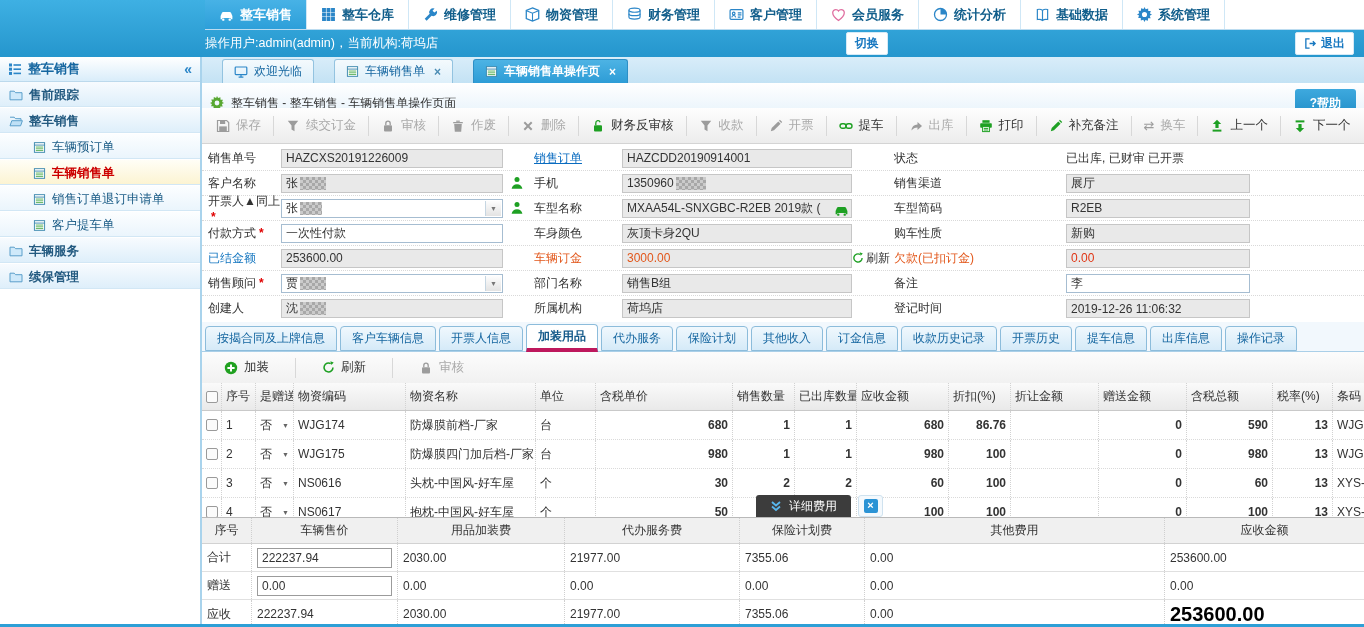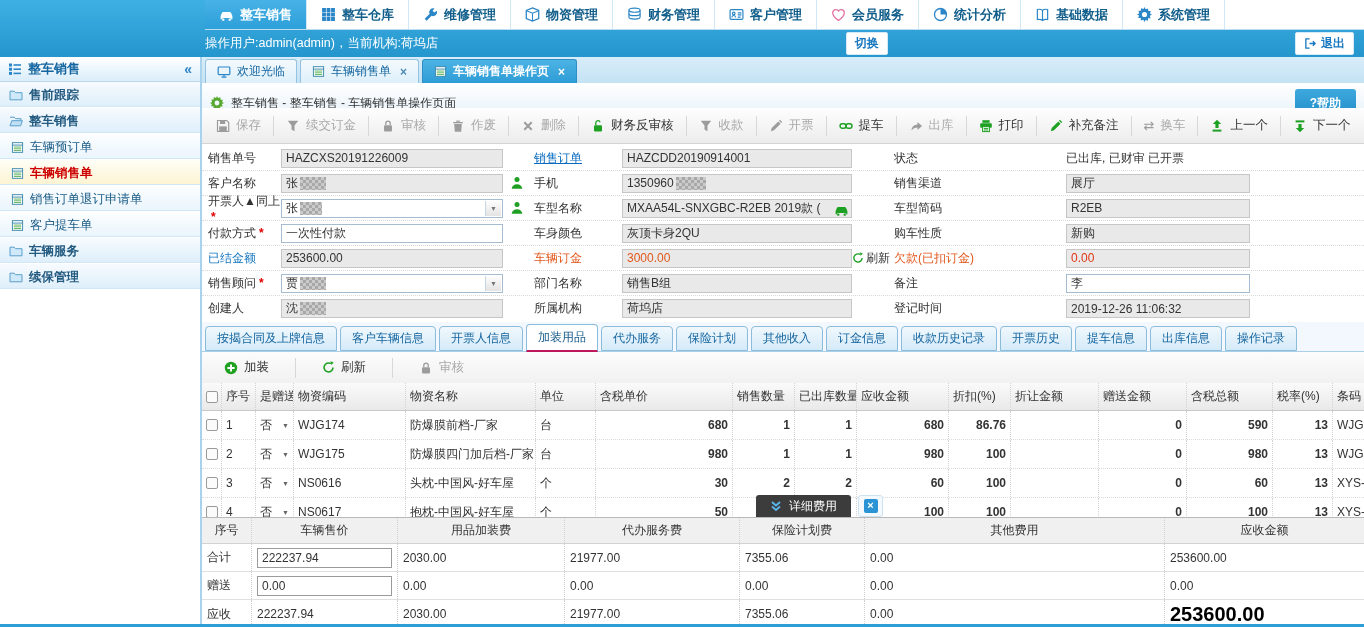--- a/index.html
+++ b/index.html
@@ -19,26 +19,26 @@
 .nav-item.active .ni{color:#fff;}
 .ubar{position:absolute;top:30px;left:205px;right:0;height:27px;display:flex;align-items:center;justify-content:space-between;gap:8px;color:#fff;padding-right:10px;font-size:12.5px;}
 .btn-white{background:#fff;color:#1677c0;border:1px solid #d5eaf7;border-radius:2px;padding:2px 8px;font-size:12px;display:flex;align-items:center;gap:4px;cursor:pointer;font-weight:bold;}
 
 .sidebar{position:absolute;top:57px;left:0;width:200px;bottom:3px;background:#fff;}
 .splitter{position:absolute;top:57px;left:200px;width:2px;bottom:3px;background:#a9d3ec;}
 .sb-hd{height:25px;background:linear-gradient(#ffffff,#d9edfa);border-bottom:1px solid #bcd9ec;display:flex;align-items:center;gap:6px;padding:0 8px;color:#1566a0;font-weight:bold;font-size:13px;}
 .sb-hd .sp{flex:1;}
 .sb-hd .col{color:#2b86c8;font-size:14px;cursor:pointer;}
 .sb-it{height:26px;display:flex;align-items:center;gap:6px;padding:0 9px;background:linear-gradient(#f7fbfe,#dceefa);box-shadow:inset 0 -1px 0 #ffffff,inset 0 -2px 0 #d2e7f5;color:#235a80;font-weight:bold;cursor:pointer;font-size:12.5px;white-space:nowrap;}
-.sb-it.sub{padding-left:11px;background:linear-gradient(#fcfeff,#e9f4fc);font-weight:normal;color:#1b5c86;}
+.sb-it.sub{padding-left:33px;background:linear-gradient(#fcfeff,#e9f4fc);font-weight:normal;color:#1b5c86;}
 .sb-it.sel{background:linear-gradient(#fffef6,#fcf3cf);color:#cc0000;font-weight:bold;}
 
 .main{position:absolute;top:57px;left:202px;right:0;bottom:3px;background:#fff;}
 .dtabs{position:absolute;top:0;left:0;right:0;height:26px;background:linear-gradient(#d9edf9,#c3e2f4);display:flex;align-items:flex-end;padding-left:3px;gap:3px;}
-.dtab{height:24px;display:flex;align-items:center;gap:6px;padding:0 11px;background:linear-gradient(#f4fafd,#ddeffa);border:1px solid #93c3e0;border-bottom:none;border-radius:3px 3px 0 0;color:#1566a0;cursor:pointer;white-space:nowrap;}
+.dtab{height:24px;display:flex;align-items:center;gap:6px;padding:0 11px;background:linear-gradient(#f4fafd,#ddeffa);border:1px solid #93c3e0;border-bottom:none;border-radius:3px 3px 0 0;color:#1566a0;cursor:pointer;white-space:nowrap;margin-left:17px;}
 .dtab.active{background:linear-gradient(#4db3e4,#2d9cd6);color:#fff;font-weight:bold;border-color:#2d8fc6;}
 .dtab .x{margin-left:3px;color:#4b8cb4;font-weight:bold;cursor:pointer;}
 .dtab.active .x{color:#fff;}
 .bc{position:absolute;top:26px;left:0;right:0;height:41px;background:linear-gradient(#ffffff,#e2f0fa);border-bottom:1px solid #cbe0ef;display:flex;align-items:center;gap:7px;padding:0 8px;}
 .help{margin-left:auto;background:linear-gradient(#3ea9de,#1f8cc6);color:#fff;border-radius:3px;padding:6px 15px;font-weight:bold;cursor:pointer;}
 .tb{position:absolute;top:51px;left:0;right:0;height:36px;background:linear-gradient(#fefefe,#ececec);border-bottom:1px solid #d4d4d4;display:flex;align-items:center;padding:0 4px;}
 .tb-btn{display:flex;align-items:center;gap:6px;padding:0 10px;height:26px;color:#333;cursor:pointer;font-size:12.5px;white-space:nowrap;}
 .tb-btn.dis{color:#a9a9a9;cursor:default;}
 .tb-btn .ic{color:#9c9c9c;}
 .tb-btn.en .ic{color:#1ea023;}
@@ -61,21 +61,21 @@
 .lbl-blue{color:#1677c0;}
 .lbl-org{color:#e2571b;}
 .val-org{color:#e2571b;}
 .val-red{color:#e03514;}
 .req{color:#e00000;margin-left:3px;font-weight:bold;}
 .link{color:#0a6cc0;text-decoration:underline;cursor:pointer;}
 .caric{position:absolute;right:2px;top:2px;}
 
 .ftabs{position:absolute;top:265px;left:0;right:0;height:30px;background:#f2f8fd;border-bottom:1px solid #aacfe8;display:flex;align-items:flex-end;gap:3px;padding:0 3px;}
 .ftab{height:25px;border:1px solid #8cbcdb;border-radius:4px 4px 0 0;background:linear-gradient(#f0f8fd,#d5eaf8);color:#1566a0;padding:0 11px;display:flex;align-items:center;cursor:pointer;white-space:nowrap;}
-.ftab.active{background:#fff;font-weight:normal;color:#155a8a;height:28px;margin-bottom:-1px;border-bottom:2px solid #be185d;}
+.ftab.active{background:#fff;font-weight:bold;color:#155a8a;height:28px;margin-bottom:-1px;border-bottom:4px solid #be185d;}
 
 .itb{position:absolute;top:295px;left:0;right:0;height:31px;background:linear-gradient(#fcfcfc,#f1f1f1);display:flex;align-items:center;padding-left:12px;}
 .itb .tb-sep{margin:0 16px;}
 .grid{position:absolute;top:326px;left:0;right:0;height:134px;overflow:hidden;}
 .ghead{height:28px;background:linear-gradient(#fafafa,#e9e9e9);border-bottom:1px solid #c9c9c9;display:flex;align-items:stretch;}
 .gcell{padding:0 4px;overflow:hidden;white-space:nowrap;border-right:1px dotted #d2d2d2;display:flex;align-items:center;}
 .gcell.num{justify-content:flex-end;font-weight:bold;}
 .grow{height:29px;display:flex;align-items:stretch;border-bottom:1px dotted #dadada;background:#fff;}
 .w-sel{width:20px;justify-content:center;padding:0 2px;}
 .w-seq{width:34px;}

